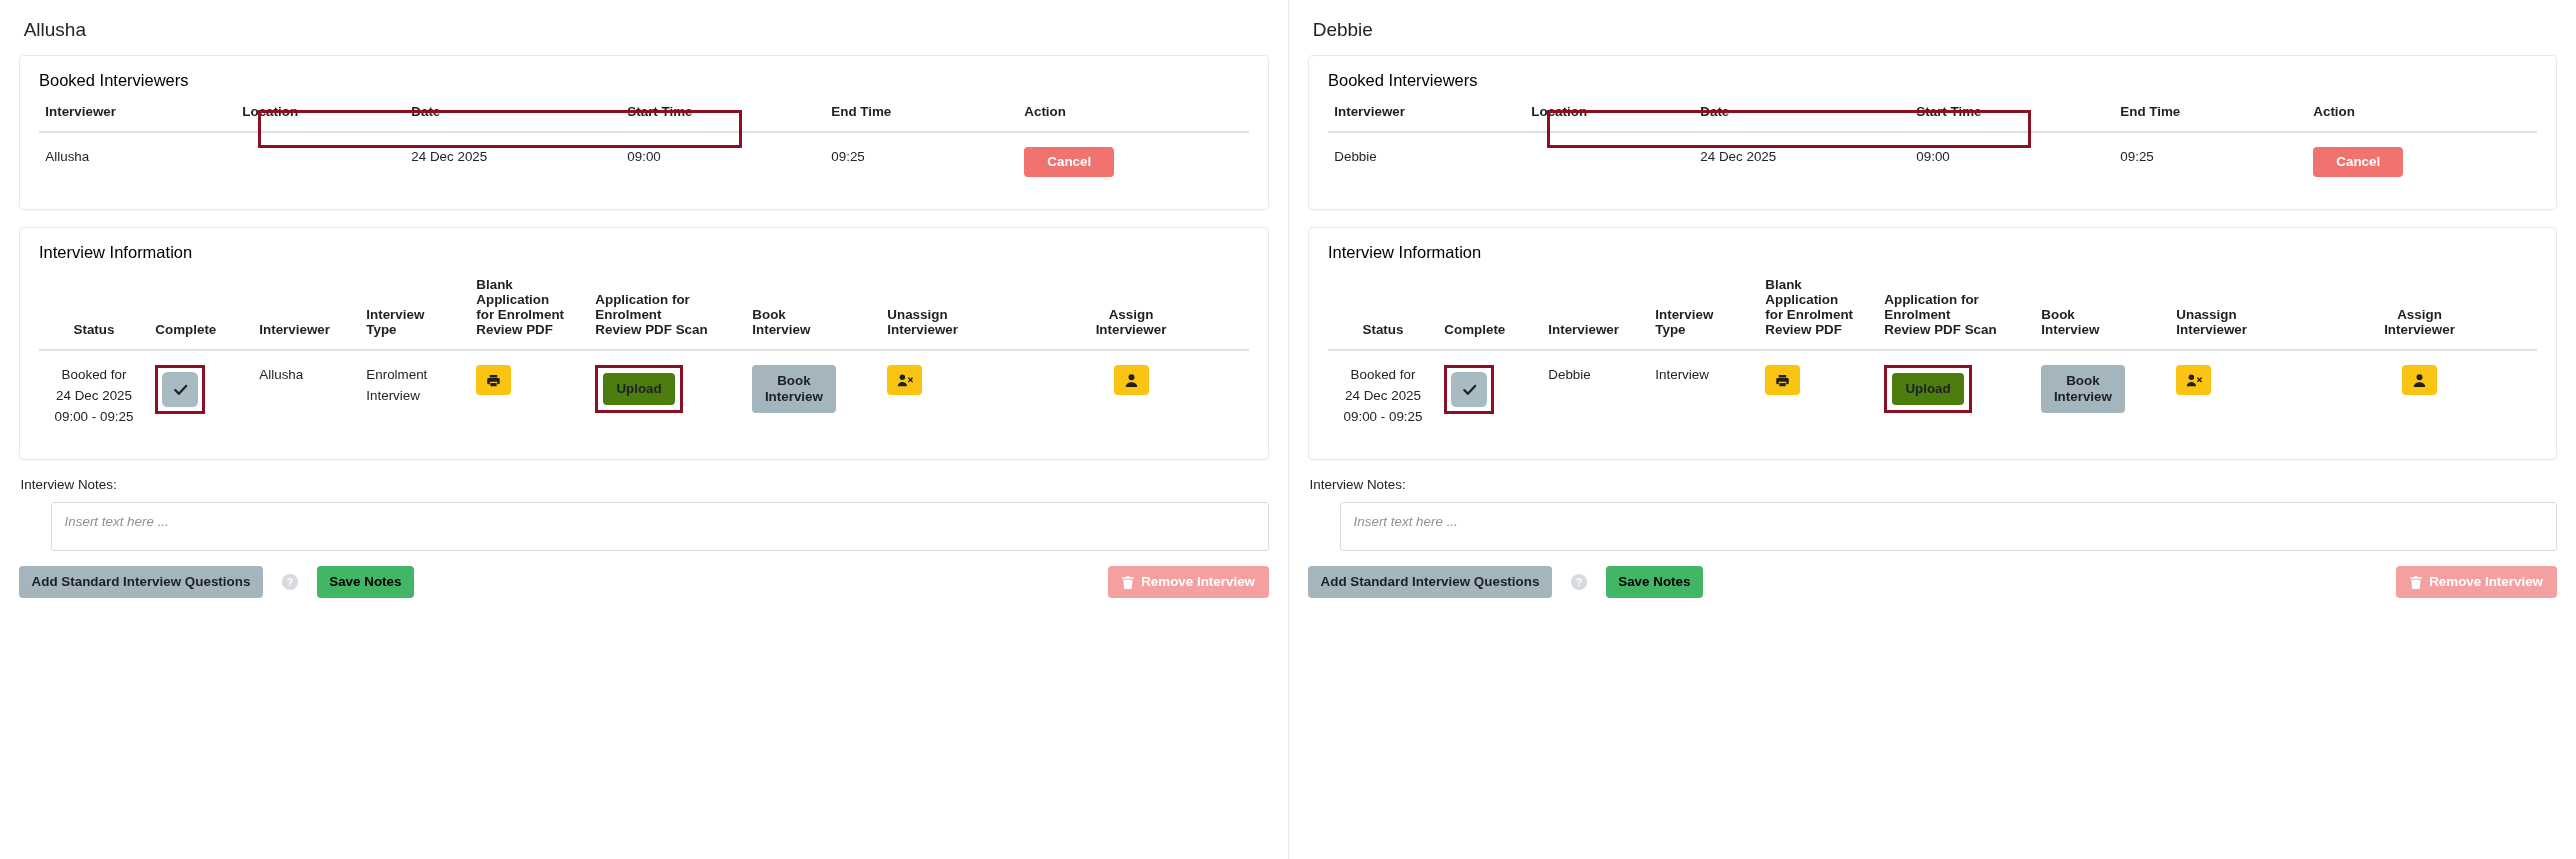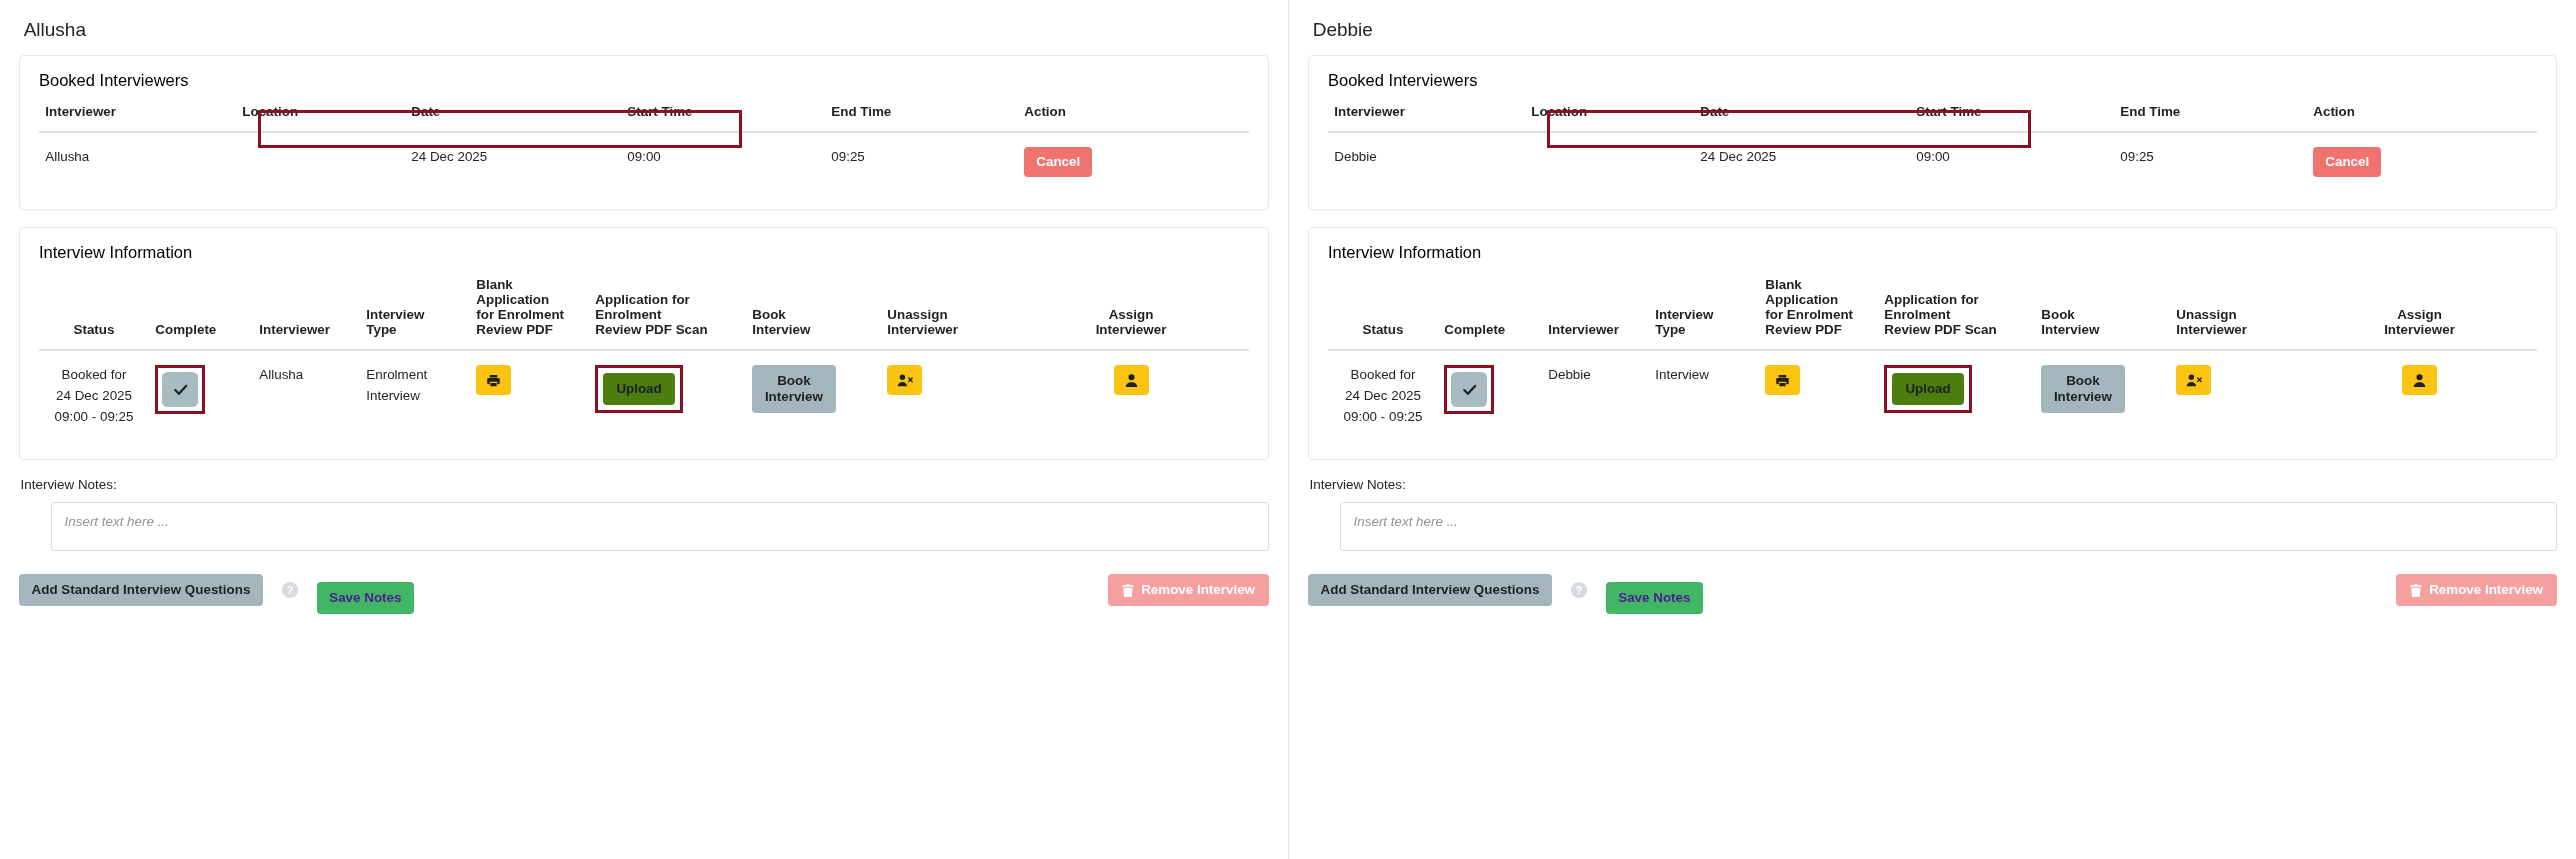--- a/index.html
+++ b/index.html
@@ -97,21 +97,21 @@
     border-radius: 3.9px;
     cursor: pointer;
     font-family: "Liberation Sans", sans-serif;
     font-weight: 700;
     line-height: 1.2;
   }
   .btn-cancel {
     background: #f1736f;
     color: #fff;
     font-size: 13.4px;
-    padding: 7px 12px;
+    padding: 7px 23px;
   }
   .btn-yellow {
     background: #4d7c0f;
     color: #1d2124;
     font-size: 13.4px;
     padding: 7.9px 13.4px;
   }
   .btn-icon {
     background: #fbc312;
     color: #1d2124;
@@ -122,25 +122,24 @@
     background: #a4b5bd;
     color: #1d2124;
     font-size: 13.4px;
     padding: 7.9px 12.6px;
     min-width: 79px;
     text-align: center;
     flex-direction: column;
   }
   .btn-green {
     background: #41b765;
-    color: #4c1d95;
+    color: #000000;
     font-size: 13.4px;
     font-weight: 700;
     padding: 7.9px 12.6px;
-    margin-top: 16px;
   }
   .btn-remove {
     background: #f5a0a0;
     color: #fff;
     font-size: 13.4px;
     font-weight: 700;
     padding: 7.9px 14px;
     gap: 7px;
   }
 

